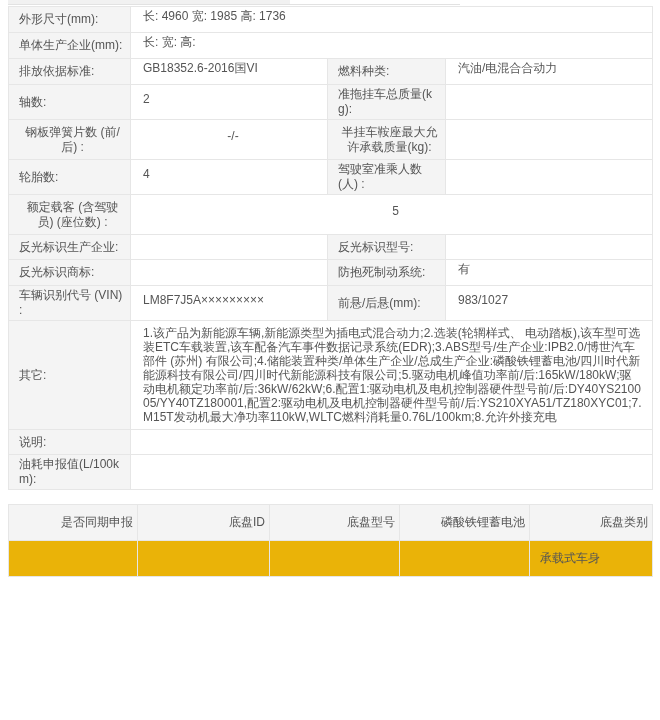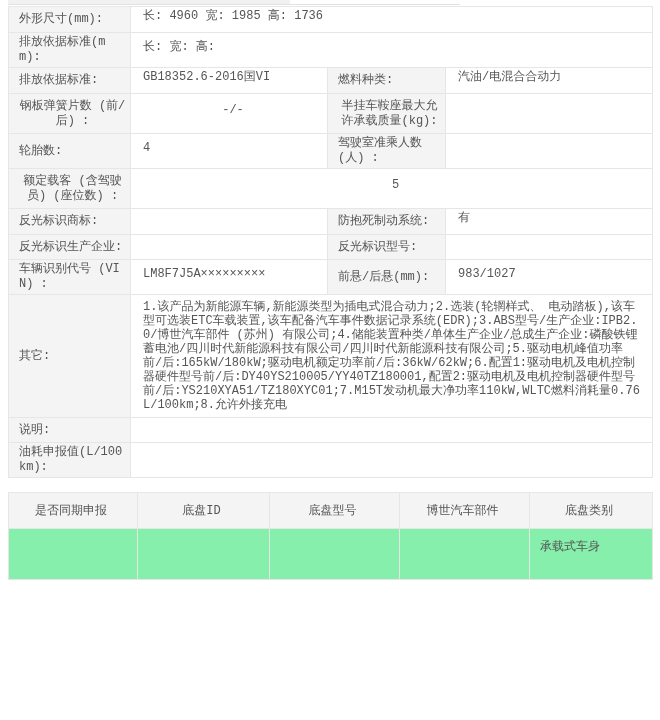--- a/index.html
+++ b/index.html
@@ -1,41 +1,41 @@
 <!DOCTYPE html>
 <html><head>
 <meta charset="utf-8">
 <style>
   html,body{margin:0;padding:0;}
   body{
     width:660px;height:720px;overflow:hidden;background:#ffffff;
     font-family:"Liberation Sans","DejaVu Sans",sans-serif;
     -webkit-font-smoothing:antialiased;
   }
-  .page{position:relative;width:660px;height:628px;overflow:hidden;font-family:Liberation Mono, monospace;}
+  .page{position:relative;width:660px;height:628px;overflow:hidden;}
   
   .prev-edge{position:absolute;top:0;left:8px;width:282px;height:4px;background:#f1f1f1;}
   .prev-line{position:absolute;top:4px;left:8px;width:452px;height:1px;background:#e2e2e2;}
 
   table{border-collapse:collapse;table-layout:fixed;width:644px;margin-left:8px;}
   td,th{
     border:1px solid #e6e6e6;font-size:12px;color:#555;font-weight:normal;
     vertical-align:middle;overflow:hidden;word-break:break-all;
   }
   .spec{margin-top:6px;}
   .lbl{background:#f4f4f4;padding:2px 4px 2px 10px;line-height:15px;}
   .val{background:#ffffff;padding:2px 4px 8px 12px;line-height:15px;}
   tr.std{height:25px;}
   tr.tall{height:40px;text-align:center;}
   tr.xtall{height:92px;}
   .val-other{line-height:14px;padding:5px 10px 5px 12px;}
 
   .t5{margin-top:14px;}
-  .t5 th{background:#f4f4f4;text-align:center;padding:2px 4px 2px 0;height:31px;}
-  .t5 td{background:#86efac;padding:2px 4px 17px 10px;height:31px;}
+  .t5 th{background:#f4f4f4;text-align:right;padding:2px 4px 2px 0;height:31px;}
+  .t5 td{background:#eab308;padding:2px 4px 2px 10px;height:31px;}
 </style>
 </head>
 <body>
 
 <div class="page">
 
   <div class="prev-edge"></div>
   <div class="prev-line"></div>
 
   <table class="spec">
@@ -44,56 +44,62 @@
         <col style="width:197px">
         <col style="width:118px">
         <col style="width:207px">
       </colgroup>
     <tbody>
         <tr class="std">
       <td class="lbl">外形尺寸(mm):</td>
       <td class="val" colspan="3">长: 4960 宽: 1985 高: 1736</td>
     </tr>
     <tr class="std">
-      <td class="lbl">排放依据标准(mm):</td>
+      <td class="lbl">单体生产企业(mm):</td>
       <td class="val" colspan="3">长: 宽: 高:</td>
     </tr>
     <tr class="std">
       <td class="lbl">排放依据标准:</td>
       <td class="val">GB18352.6-2016国VI</td>
       <td class="lbl">燃料种类:</td>
       <td class="val">汽油/电混合合动力</td>
+    </tr>
+    <tr class="std">
+      <td class="lbl">轴数:</td>
+      <td class="val">2</td>
+      <td class="lbl">准拖挂车总质量(kg):</td>
+      <td class="val"></td>
     </tr>
     <tr class="tall">
       <td class="lbl">钢板弹簧片数 (前/后) :</td>
       <td class="val">-/-</td>
       <td class="lbl">半挂车鞍座最大允许承载质量(kg):</td>
       <td class="val"></td>
     </tr>
     <tr class="std">
       <td class="lbl">轮胎数:</td>
       <td class="val">4</td>
       <td class="lbl">驾驶室准乘人数 (人) :</td>
       <td class="val"></td>
     </tr>
     <tr class="tall">
       <td class="lbl">额定载客 (含驾驶员) (座位数) :</td>
       <td class="val" colspan="3">5</td>
     </tr>
     <tr class="std">
+      <td class="lbl">反光标识生产企业:</td>
+      <td class="val"></td>
+      <td class="lbl">反光标识型号:</td>
+      <td class="val"></td>
+    </tr>
+    <tr class="std">
       <td class="lbl">反光标识商标:</td>
       <td class="val"></td>
       <td class="lbl">防抱死制动系统:</td>
       <td class="val">有</td>
-    </tr>
-    <tr class="std">
-      <td class="lbl">反光标识生产企业:</td>
-      <td class="val"></td>
-      <td class="lbl">反光标识型号:</td>
-      <td class="val"></td>
     </tr>
     <tr class="std">
       <td class="lbl">车辆识别代号 (VIN) :</td>
       <td class="val">LM8F7J5A×××××××××</td>
       <td class="lbl">前悬/后悬(mm):</td>
       <td class="val">983/1027</td>
     </tr>
     <tr class="xtall">
       <td class="lbl">其它:</td>
       <td class="val val-other" colspan="3">1.该产品为新能源车辆,新能源类型为插电式混合动力;2.选装(轮辋样式、 电动踏板),该车型可选装ETC车载装置,该车配备汽车事件数据记录系统(EDR);3.ABS型号/生产企业:IPB2.0/博世汽车部件 (苏州) 有限公司;4.储能装置种类/单体生产企业/总成生产企业:磷酸铁锂蓄电池/四川时代新能源科技有限公司/四川时代新能源科技有限公司;5.驱动电机峰值功率前/后:165kW/180kW;驱动电机额定功率前/后:36kW/62kW;6.配置1:驱动电机及电机控制器硬件型号前/后:DY40YS210005/YY40TZ180001,配置2:驱动电机及电机控制器硬件型号前/后:YS210XYA51/TZ180XYC01;7.M15T发动机最大净功率110kW,WLTC燃料消耗量0.76L/100km;8.允许外接充电</td>
@@ -115,21 +121,21 @@
         <col style="width:132px">
         <col style="width:130px">
         <col style="width:130px">
         <col style="width:123px">
       </colgroup>
     <tbody>
         <tr>
       <th>是否同期申报</th>
       <th>底盘ID</th>
       <th>底盘型号</th>
-      <th>博世汽车部件</th>
+      <th>磷酸铁锂蓄电池</th>
       <th>底盘类别</th>
     </tr>
     <tr>
       <td></td>
       <td></td>
       <td></td>
       <td></td>
       <td>承载式车身</td>
     </tr>
   </tbody>

